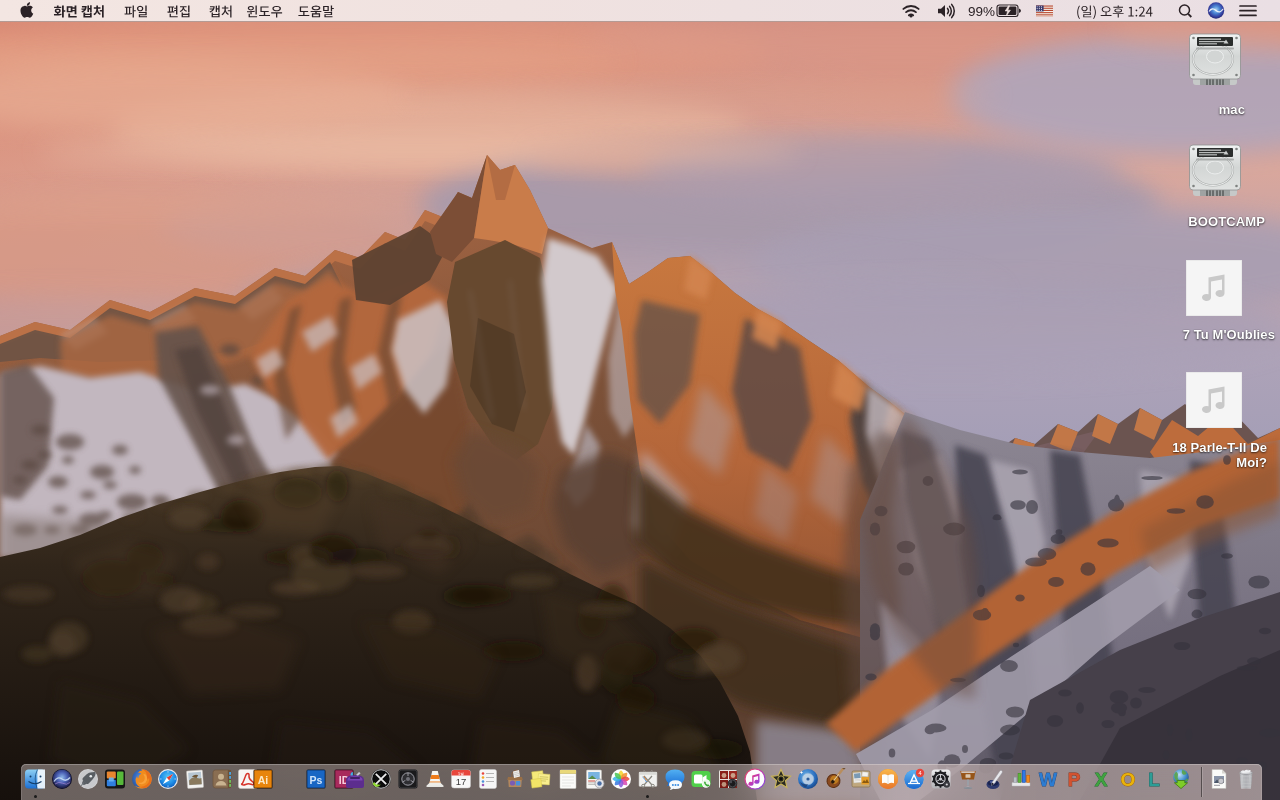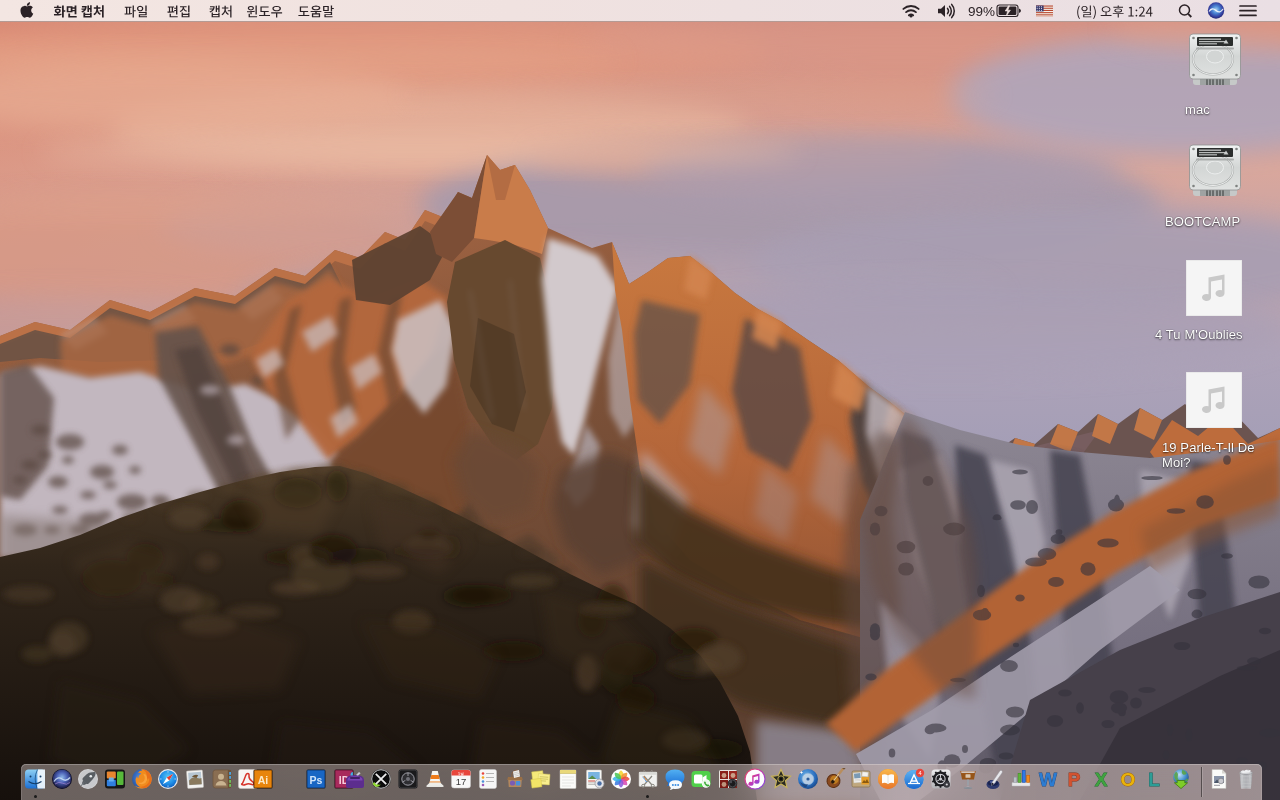--- a/index.html
+++ b/index.html
@@ -1,18 +1,18 @@
 <!DOCTYPE html>
 <html><head><meta charset="utf-8">
 <style>
 *{margin:0;padding:0;box-sizing:border-box}
 html,body{width:1280px;height:800px;overflow:hidden;font-family:"Liberation Sans",sans-serif}
 #scr{position:relative;width:1280px;height:800px;overflow:hidden;background:#a8a0b5}
 #wall{position:absolute;left:0;top:0}
-.lbl{position:absolute;color:#fff;font-weight:normal;font-size:13px;text-align:left;
+.lbl{position:absolute;color:#fff;font-weight:bold;font-size:13px;text-align:right;
  text-shadow:0 1px 2px rgba(0,0,0,.65),0 0 1px rgba(0,0,0,.5);letter-spacing:.1px}
 </style></head><body>
 <div id="scr">
 
 <svg id="wall" width="1280" height="800" viewBox="0 0 1280 800">
 <defs>
 <linearGradient id="sky" x1="0" y1="0" x2="0" y2="1">
  <stop offset="0" stop-color="#d1877a"></stop>
           <stop offset=".18" stop-color="#d89787"></stop>
  <stop offset=".36" stop-color="#d9a79c"></stop>
@@ -431,26 +431,26 @@
         <circle cx="51.5" cy="6" r="1.3"></circle>
         <circle cx="8.5" cy="43" r="1.3"></circle>
         <circle cx="51.5" cy="43" r="1.3"></circle>
       </g>
 </svg>
 <div class="lbl" style="left:1165px;top:214px;width:100px">BOOTCAMP</div>
 <svg style="position:absolute;left:1186px;top:260px" width="56" height="56" viewBox="0 0 56 56">
 <rect x="0" y="0" width="56" height="56" fill="#f5f5f5" stroke="#e0e0e0" stroke-width="1"></rect>
 <path d="M22.5,17.5 L38.5,14.5 L38.5,33.5 a4.5,3.5 0 1 1 -2.5,-3.2 L36,19.5 25,21.6 25,37.5 a4.5,3.5 0 1 1 -2.5,-3.2 Z" fill="#c9c9c9"></path>
 </svg>
-<div class="lbl" style="left:1155px;top:327px;width:120px">4 Tu M'Oublies</div>
+<div class="lbl" style="left:1155px;top:327px;width:120px">7 Tu M'Oublies</div>
 <svg style="position:absolute;left:1186px;top:372px" width="56" height="56" viewBox="0 0 56 56">
 <rect x="0" y="0" width="56" height="56" fill="#f5f5f5" stroke="#e0e0e0" stroke-width="1"></rect>
 <path d="M22.5,17.5 L38.5,14.5 L38.5,33.5 a4.5,3.5 0 1 1 -2.5,-3.2 L36,19.5 25,21.6 25,37.5 a4.5,3.5 0 1 1 -2.5,-3.2 Z" fill="#c9c9c9"></path>
 </svg>
-<div class="lbl" style="left:1162px;top:440px;width:105px;line-height:15px">19 Parle-T-Il De Moi?</div>
+<div class="lbl" style="left:1162px;top:440px;width:105px;line-height:15px">18 Parle-T-Il De Moi?</div>
 <div style="position:absolute;left:0;top:0;width:1280px;height:22px;
 background:linear-gradient(90deg,#f3e6e2,#f0e2e0 40%,#ece0e2 75%,#eadfe4);
 border-bottom:1px solid #b49a94"></div>
 <svg style="position:absolute;left:0;top:0" width="1280" height="22" viewBox="0 0 1280 22">
 <path transform="translate(19.4,1.2) scale(0.055)" fill="#2b2226" d="M213.8 167.0c.4 43.1 37.8 57.4 38.2 57.6-.3 1-6 20.5-19.7 40.6-11.9 17.4-24.2 34.7-43.6 35.1-19.1.4-25.2-11.3-47-11.3s-28.6 11-46.7 11.7c-18.7.7-33-18.8-45-36.1-24.5-35.4-43.2-100.1-18.1-143.8 12.5-21.7 34.8-35.4 59-35.8 18.4-.4 35.8 12.4 47 12.4 11.3 0 32.4-15.3 54.6-13.1 9.3.4 35.4 3.8 52.2 28.3-1.3.8-31.2 18.2-30.9 54.4M177.9 63.1c10-12.1 16.7-28.9 14.9-45.6-14.4.6-31.7 9.6-42 21.6-9.2 10.7-17.3 27.8-15.1 44.2 16 1.2 32.3-8.1 42.2-20.2"></path>
 <path transform="translate(53.5,16.4)" d="M3.4 -3.8H5.1V-1.8H3.4ZM8.5 -11.0H10.3V1.2H8.5ZM9.6 -6.1H11.8V-4.6H9.6ZM0.6 -0.9 0.4 -2.3Q1.5 -2.3 2.7 -2.3Q4.0 -2.3 5.3 -2.4Q6.6 -2.5 7.9 -2.6L8.0 -1.4Q6.7 -1.1 5.4 -1.0Q4.1 -0.9 2.9 -0.9Q1.7 -0.9 0.6 -0.9ZM0.6 -9.7H7.8V-8.3H0.6ZM4.2 -7.9Q5.1 -7.9 5.8 -7.6Q6.5 -7.3 6.9 -6.8Q7.2 -6.2 7.2 -5.6Q7.2 -4.9 6.9 -4.4Q6.5 -3.8 5.8 -3.5Q5.1 -3.3 4.2 -3.3Q3.4 -3.3 2.7 -3.5Q2.0 -3.8 1.6 -4.4Q1.3 -4.9 1.3 -5.6Q1.3 -6.2 1.6 -6.8Q2.0 -7.3 2.7 -7.6Q3.4 -7.9 4.2 -7.9ZM4.2 -6.5Q3.6 -6.5 3.3 -6.3Q2.9 -6.0 2.9 -5.6Q2.9 -5.1 3.3 -4.8Q3.6 -4.6 4.2 -4.6Q4.8 -4.6 5.2 -4.8Q5.6 -5.1 5.6 -5.6Q5.6 -6.0 5.2 -6.3Q4.8 -6.5 4.2 -6.5ZM3.4 -11.0H5.1V-8.7H3.4Z M18.6 -9.1H21.7V-7.7H18.6ZM18.6 -6.5H21.7V-5.1H18.6ZM13.2 -10.1H19.0V-4.1H13.2ZM17.2 -8.7H14.9V-5.5H17.2ZM21.1 -11.0H22.9V-2.1H21.1ZM14.8 -0.4H23.2V1.0H14.8ZM14.8 -3.0H16.6V0.3H14.8Z M31.5 -10.3H33.2Q33.2 -8.8 32.7 -7.5Q32.3 -6.3 31.3 -5.4Q30.2 -4.4 28.6 -3.8L27.8 -5.0Q29.2 -5.6 30.0 -6.2Q30.8 -6.9 31.1 -7.8Q31.5 -8.7 31.5 -9.8ZM28.4 -10.3H32.0V-8.9H28.4ZM31.6 -8.2V-7.0L28.1 -6.6L27.9 -8.0ZM36.6 -11.1H38.2V-4.3H36.6ZM35.1 -8.3H37.0V-6.9H35.1ZM33.9 -10.8H35.5V-4.4H33.9ZM29.9 -3.8H31.7V-2.7H36.5V-3.8H38.2V1.0H29.9ZM31.7 -1.4V-0.3H36.5V-1.4Z M48.5 -11.1H50.2V1.2H48.5ZM46.3 -6.4H48.9V-5.0H46.3ZM42.8 -7.9H44.2V-7.3Q44.2 -6.3 44.0 -5.3Q43.7 -4.4 43.3 -3.6Q42.9 -2.7 42.3 -2.1Q41.7 -1.5 40.8 -1.1L39.9 -2.4Q40.6 -2.8 41.2 -3.3Q41.7 -3.8 42.1 -4.5Q42.4 -5.1 42.6 -5.9Q42.8 -6.6 42.8 -7.3ZM43.2 -7.9H44.5V-7.3Q44.5 -6.6 44.7 -5.9Q44.9 -5.2 45.2 -4.6Q45.6 -4.0 46.2 -3.5Q46.7 -3.0 47.4 -2.6L46.5 -1.3Q45.7 -1.7 45.1 -2.3Q44.4 -2.9 44.0 -3.7Q43.6 -4.5 43.4 -5.4Q43.2 -6.3 43.2 -7.3ZM40.3 -9.1H47.0V-7.7H40.3ZM42.8 -10.8H44.5V-8.3H42.8Z" fill="#2b2226" fill-opacity="1.0"></path>
 <path transform="translate(124.0,16.4)" d="M0.8 -9.7H7.5V-8.7H0.8ZM0.6 -1.8 0.5 -2.9Q1.5 -2.9 2.8 -2.9Q4.1 -3.0 5.4 -3.0Q6.7 -3.1 7.9 -3.3L8.0 -2.3Q6.8 -2.1 5.5 -2.0Q4.1 -1.9 2.9 -1.8Q1.7 -1.8 0.6 -1.8ZM2.0 -8.9H3.3V-2.6H2.0ZM5.0 -8.9H6.2V-2.6H5.0ZM8.6 -11.0H9.9V1.1H8.6ZM9.6 -6.2H11.8V-5.1H9.6Z M16.1 -10.6Q17.1 -10.6 17.8 -10.2Q18.5 -9.9 18.9 -9.3Q19.3 -8.7 19.3 -7.9Q19.3 -7.1 18.9 -6.5Q18.5 -5.8 17.8 -5.5Q17.1 -5.2 16.1 -5.2Q15.2 -5.2 14.5 -5.5Q13.8 -5.8 13.4 -6.5Q13.0 -7.1 13.0 -7.9Q13.0 -8.7 13.4 -9.3Q13.8 -9.9 14.5 -10.2Q15.2 -10.6 16.1 -10.6ZM16.1 -9.5Q15.6 -9.5 15.2 -9.3Q14.8 -9.1 14.5 -8.7Q14.3 -8.3 14.3 -7.9Q14.3 -7.4 14.5 -7.0Q14.8 -6.6 15.2 -6.4Q15.6 -6.2 16.1 -6.2Q16.7 -6.2 17.1 -6.4Q17.5 -6.6 17.8 -7.0Q18.0 -7.4 18.0 -7.9Q18.0 -8.3 17.8 -8.7Q17.5 -9.1 17.1 -9.3Q16.7 -9.5 16.1 -9.5ZM21.3 -11.0H22.7V-4.8H21.3ZM14.8 -4.3H22.7V-1.2H16.1V0.4H14.8V-2.2H21.4V-3.3H14.8ZM14.8 -0.1H23.0V0.9H14.8Z" fill="#2b2226" fill-opacity="1.0"></path>
 <path transform="translate(166.8,16.4)" d="M9.2 -11.0H10.6V-2.0H9.2ZM1.0 -10.0H7.3V-9.0H1.0ZM0.8 -3.7 0.6 -4.8Q1.6 -4.8 2.8 -4.8Q4.0 -4.9 5.2 -4.9Q6.5 -5.0 7.6 -5.1L7.7 -4.1Q6.5 -3.9 5.3 -3.9Q4.1 -3.8 2.9 -3.7Q1.7 -3.7 0.8 -3.7ZM2.1 -9.1H3.3V-4.7H2.1ZM4.9 -9.1H6.2V-4.7H4.9ZM7.4 -8.7H10.0V-7.7H7.4ZM7.4 -6.4H10.0V-5.3H7.4ZM2.8 -0.2H10.9V0.8H2.8ZM2.8 -2.7H4.1V0.5H2.8Z M15.9 -9.9H17.0V-9.1Q17.0 -8.0 16.5 -7.1Q16.1 -6.1 15.4 -5.4Q14.6 -4.7 13.5 -4.4L12.9 -5.4Q13.6 -5.7 14.1 -6.0Q14.7 -6.4 15.1 -6.9Q15.5 -7.4 15.7 -7.9Q15.9 -8.5 15.9 -9.1ZM16.1 -9.9H17.2V-9.1Q17.2 -8.5 17.4 -8.0Q17.6 -7.5 18.0 -7.0Q18.4 -6.6 18.9 -6.2Q19.5 -5.9 20.2 -5.6L19.5 -4.6Q18.5 -4.9 17.7 -5.6Q17.0 -6.2 16.5 -7.1Q16.1 -8.0 16.1 -9.1ZM13.2 -10.2H19.8V-9.2H13.2ZM21.3 -11.0H22.7V-4.4H21.3ZM14.8 -3.9H16.1V-2.6H21.4V-3.9H22.7V0.9H14.8ZM16.1 -1.5V-0.1H21.4V-1.5Z" fill="#2b2226" fill-opacity="1.0"></path>
 <path transform="translate(208.8,16.4)" d="M4.6 -10.2H5.9Q5.9 -8.8 5.5 -7.6Q5.0 -6.4 4.0 -5.4Q2.9 -4.5 1.3 -3.9L0.7 -4.9Q2.1 -5.4 3.0 -6.1Q3.8 -6.8 4.2 -7.8Q4.6 -8.7 4.6 -9.8ZM1.2 -10.2H5.1V-9.2H1.2ZM4.6 -8.1V-7.2L0.9 -6.8L0.7 -7.8ZM9.5 -11.0H10.8V-4.3H9.5ZM7.8 -8.1H9.9V-7.0H7.8ZM6.9 -10.7H8.2V-4.4H6.9ZM2.8 -3.8H4.1V-2.5H9.5V-3.8H10.8V0.9H2.8ZM4.1 -1.5V-0.1H9.5V-1.5Z M21.4 -11.0H22.7V1.1H21.4ZM19.0 -6.2H21.8V-5.1H19.0ZM15.7 -8.0H16.8V-7.1Q16.8 -6.2 16.5 -5.3Q16.3 -4.4 15.9 -3.6Q15.4 -2.8 14.8 -2.2Q14.2 -1.6 13.5 -1.2L12.7 -2.2Q13.4 -2.6 14.0 -3.1Q14.5 -3.6 14.9 -4.3Q15.3 -4.9 15.5 -5.6Q15.7 -6.4 15.7 -7.1ZM16.0 -8.0H17.0V-7.1Q17.0 -6.4 17.2 -5.7Q17.5 -5.0 17.9 -4.4Q18.2 -3.8 18.8 -3.3Q19.4 -2.8 20.0 -2.4L19.3 -1.4Q18.6 -1.8 18.0 -2.3Q17.3 -2.9 16.9 -3.7Q16.5 -4.5 16.2 -5.3Q16.0 -6.2 16.0 -7.1ZM13.1 -8.9H19.6V-7.9H13.1ZM15.7 -10.7H17.0V-8.3H15.7Z" fill="#2b2226" fill-opacity="1.0"></path>
 <path transform="translate(246.3,16.4)" d="M4.6 -10.5Q5.5 -10.5 6.2 -10.2Q6.8 -9.9 7.2 -9.4Q7.6 -8.9 7.6 -8.2Q7.6 -7.6 7.2 -7.1Q6.8 -6.5 6.2 -6.3Q5.5 -6.0 4.6 -6.0Q3.7 -6.0 3.0 -6.3Q2.3 -6.5 1.9 -7.1Q1.5 -7.6 1.5 -8.2Q1.5 -8.9 1.9 -9.4Q2.3 -9.9 3.0 -10.2Q3.7 -10.5 4.6 -10.5ZM4.6 -9.5Q3.8 -9.5 3.3 -9.1Q2.8 -8.8 2.8 -8.2Q2.8 -7.7 3.3 -7.3Q3.8 -7.0 4.6 -7.0Q5.4 -7.0 5.9 -7.3Q6.4 -7.7 6.4 -8.2Q6.4 -8.8 5.9 -9.1Q5.4 -9.5 4.6 -9.5ZM4.1 -4.6H5.4V-2.2H4.1ZM9.2 -11.0H10.5V-1.8H9.2ZM0.8 -4.1 0.6 -5.2Q1.8 -5.2 3.1 -5.2Q4.4 -5.2 5.7 -5.3Q7.1 -5.4 8.4 -5.6L8.5 -4.6Q7.2 -4.4 5.8 -4.3Q4.5 -4.2 3.2 -4.1Q1.9 -4.1 0.8 -4.1ZM2.3 -0.2H10.8V0.8H2.3ZM2.3 -2.6H3.6V0.3H2.3Z M14.1 -5.4H22.4V-4.4H14.1ZM12.8 -1.5H23.7V-0.4H12.8ZM17.5 -5.0H18.9V-1.1H17.5ZM14.1 -10.0H22.3V-9.0H15.4V-5.0H14.1Z M24.9 -4.1H35.8V-3.0H24.9ZM29.7 -3.4H31.0V1.1H29.7ZM30.3 -10.5Q31.6 -10.5 32.6 -10.2Q33.5 -9.9 34.1 -9.3Q34.6 -8.7 34.6 -7.8Q34.6 -7.0 34.1 -6.4Q33.5 -5.8 32.6 -5.5Q31.6 -5.2 30.3 -5.2Q29.1 -5.2 28.1 -5.5Q27.1 -5.8 26.6 -6.4Q26.1 -7.0 26.1 -7.8Q26.1 -8.7 26.6 -9.3Q27.1 -9.9 28.1 -10.2Q29.1 -10.5 30.3 -10.5ZM30.3 -9.5Q29.5 -9.5 28.8 -9.3Q28.2 -9.1 27.8 -8.7Q27.4 -8.3 27.4 -7.8Q27.4 -7.4 27.8 -7.0Q28.2 -6.6 28.8 -6.4Q29.5 -6.2 30.3 -6.2Q31.2 -6.2 31.9 -6.4Q32.5 -6.6 32.9 -7.0Q33.2 -7.4 33.2 -7.8Q33.2 -8.3 32.9 -8.7Q32.5 -9.1 31.9 -9.3Q31.2 -9.5 30.3 -9.5Z" fill="#2b2226" fill-opacity="1.0"></path>

